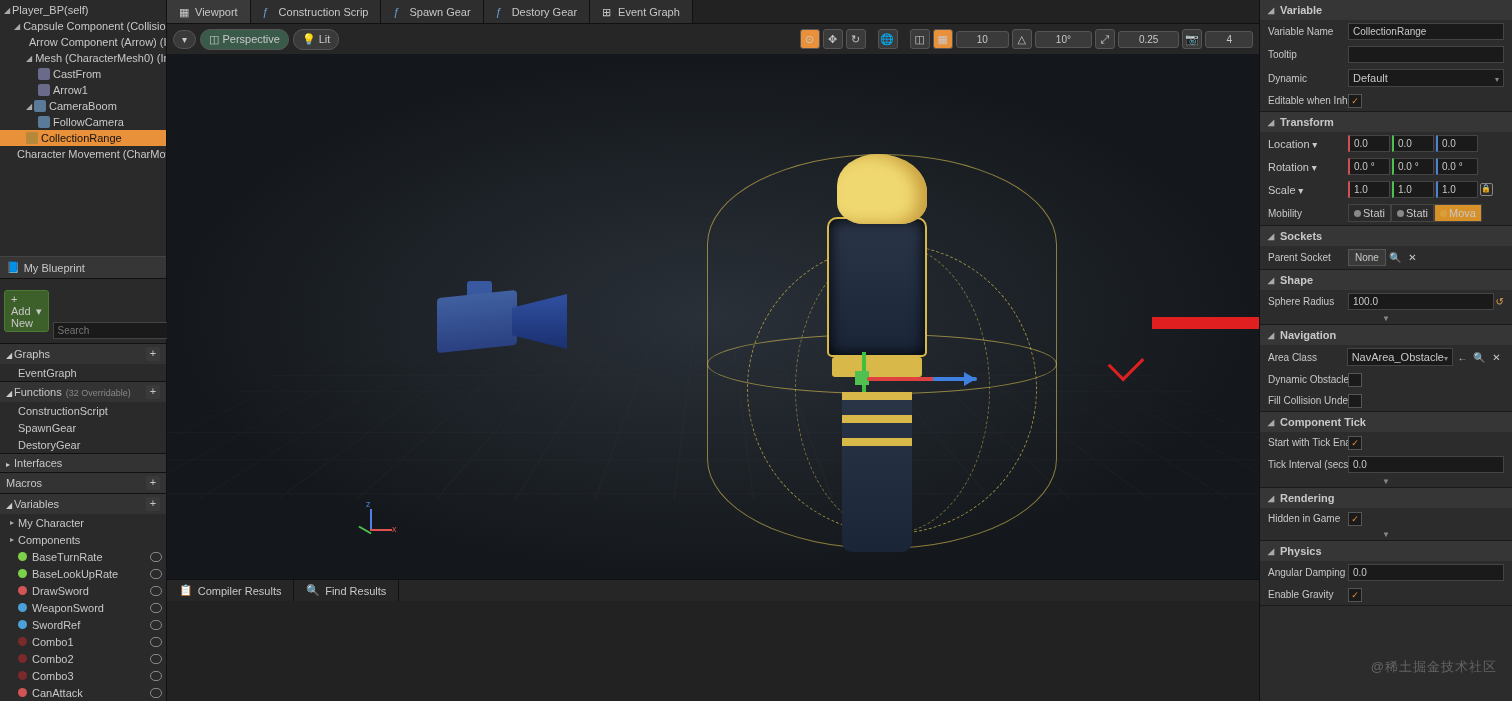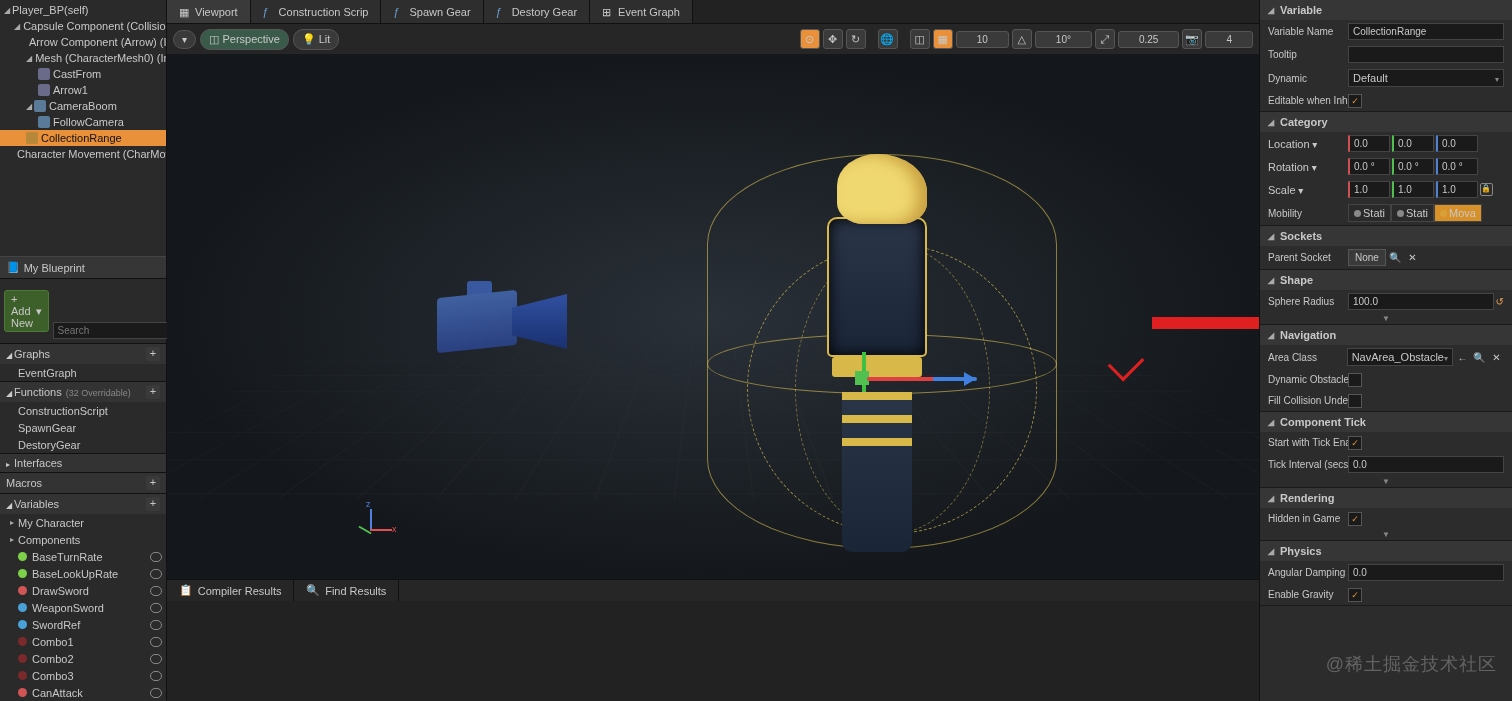--- a/index.html
+++ b/index.html
@@ -106,21 +106,21 @@
 .mobility { display:flex; gap:0; }
 .mob-btn { background:#2a2a2a; border:1px solid #444; padding:2px 5px; font-size:9px; display:flex; align-items:center; gap:2px; }
 .mob-btn.on { background:#d89028; color:#111;text-align:right; }
 .mob-dot{width:7px;height:7px;border-radius:50%;background:#888;}
 .mob-btn.on .mob-dot{background:#d8a038;}
 .expand-arrow { text-align:center; font-size:8px; color:#888; padding:1px; }
 .lock{width:13px;height:13px;border:1px solid #888;border-radius:2px;font-size:8px;text-align:center;}
 .reset{font-size:10px;color:#e8a050;}
 .sock-none { background:#3a3a3a; border:1px solid #555; padding:2px 6px; font-size:10px; }
 .micro{width:15px;height:15px;display:flex;align-items:center;justify-content:center;font-size:10px;}
-.watermark{position:absolute;right:15px;bottom:25px;font-size:18px;color:#888;opacity:.6;letter-spacing:1px;}
+.watermark{position:absolute;right:15px;bottom:25px;font-size:13px;color:#888;opacity:.6;letter-spacing:1px;}
 </style>
 </head>
 <body>
 
 <div class="root">
 
   <div class="left">
     <div class="tree">
       <div class="tree-row">
           <span class="tri">◢</span>
@@ -426,21 +426,21 @@
           <div class="prop-label">Editable when Inher</div>
           <div class="prop-val">
             <div class="chk on"></div>
           </div>
         </div>
     </div>
 
     <div class="cat">
       <div class="cat-head">
           <span class="tri">◢</span>
-          <span>Category</span>
+          <span>Transform</span>
         </div>
       <div class="prop">
           <div class="prop-label"><span>Location</span> ▾</div>
           <div class="prop-val">
         <input class="inp inp-sm vec-r" value="0.0" style="">
         <input class="inp inp-sm vec-g" value="0.0" style="">
         <input class="inp inp-sm vec-b" value="0.0" style="">
       </div>
         </div>
       <div class="prop">

